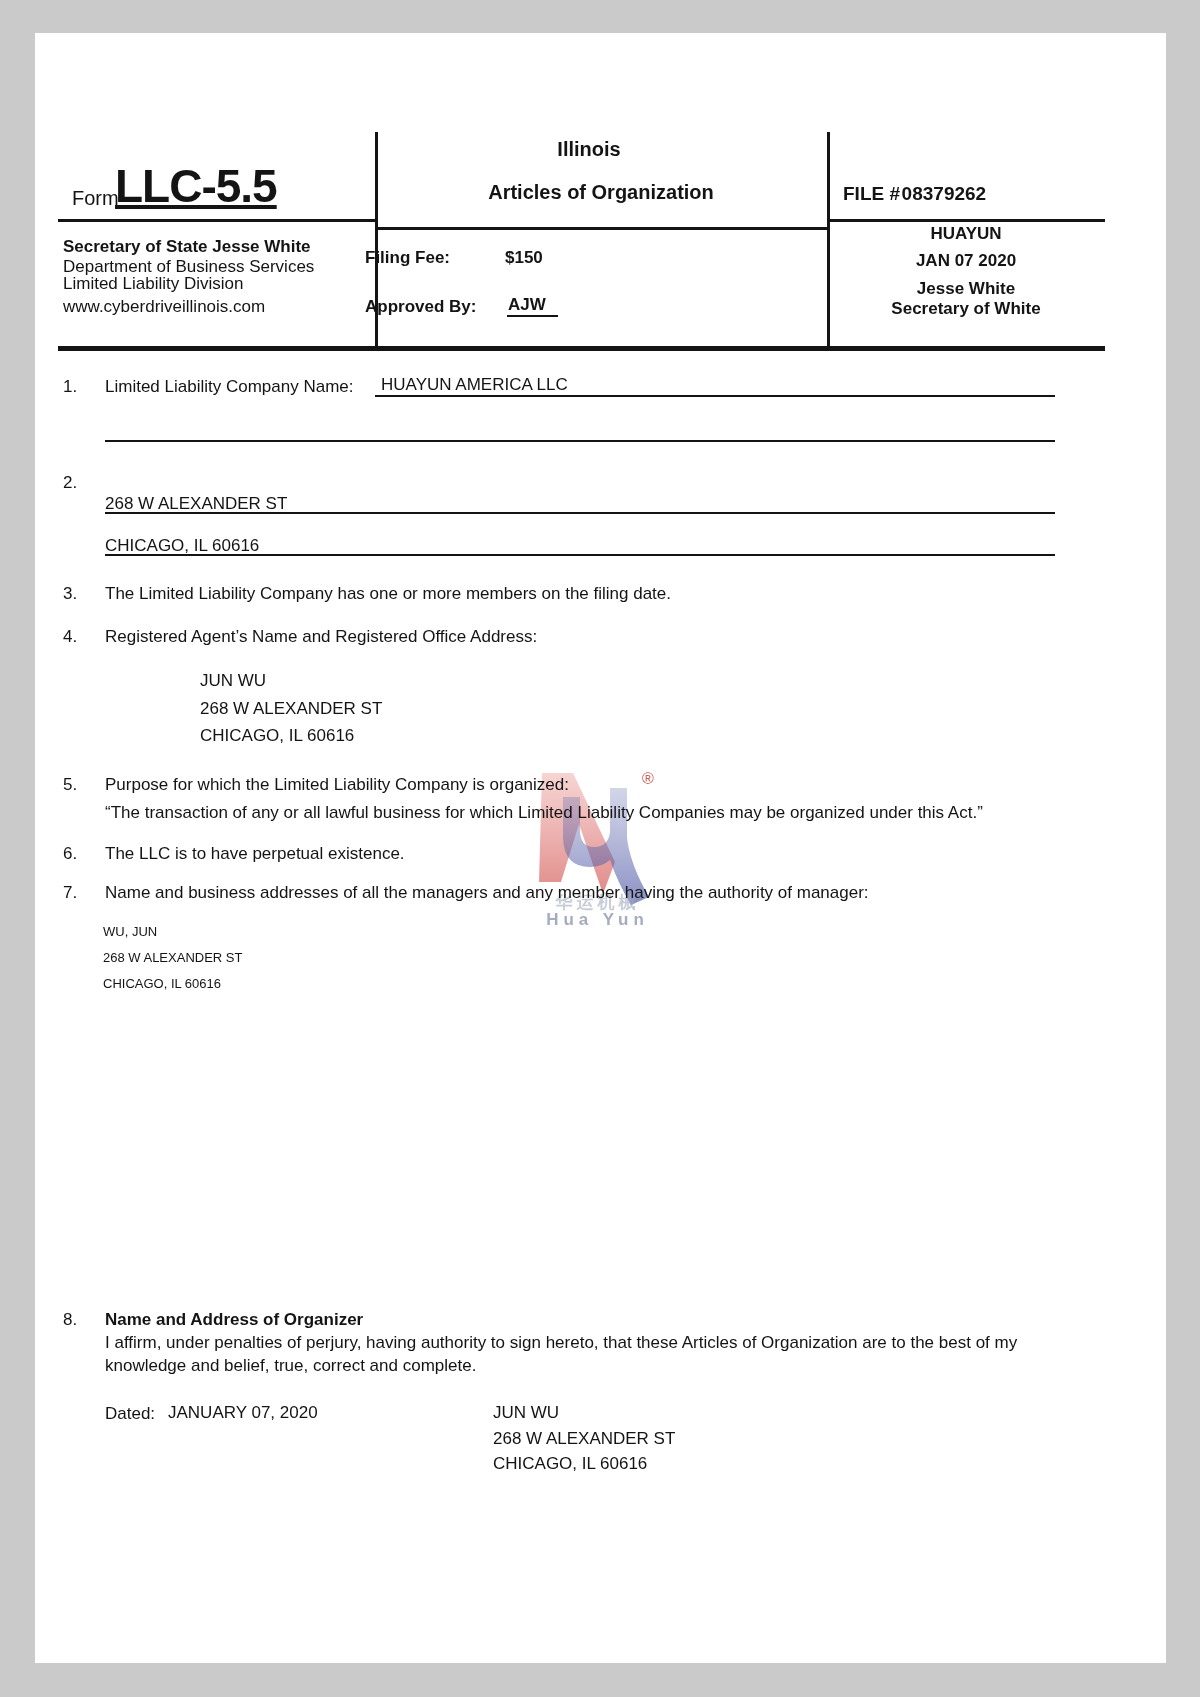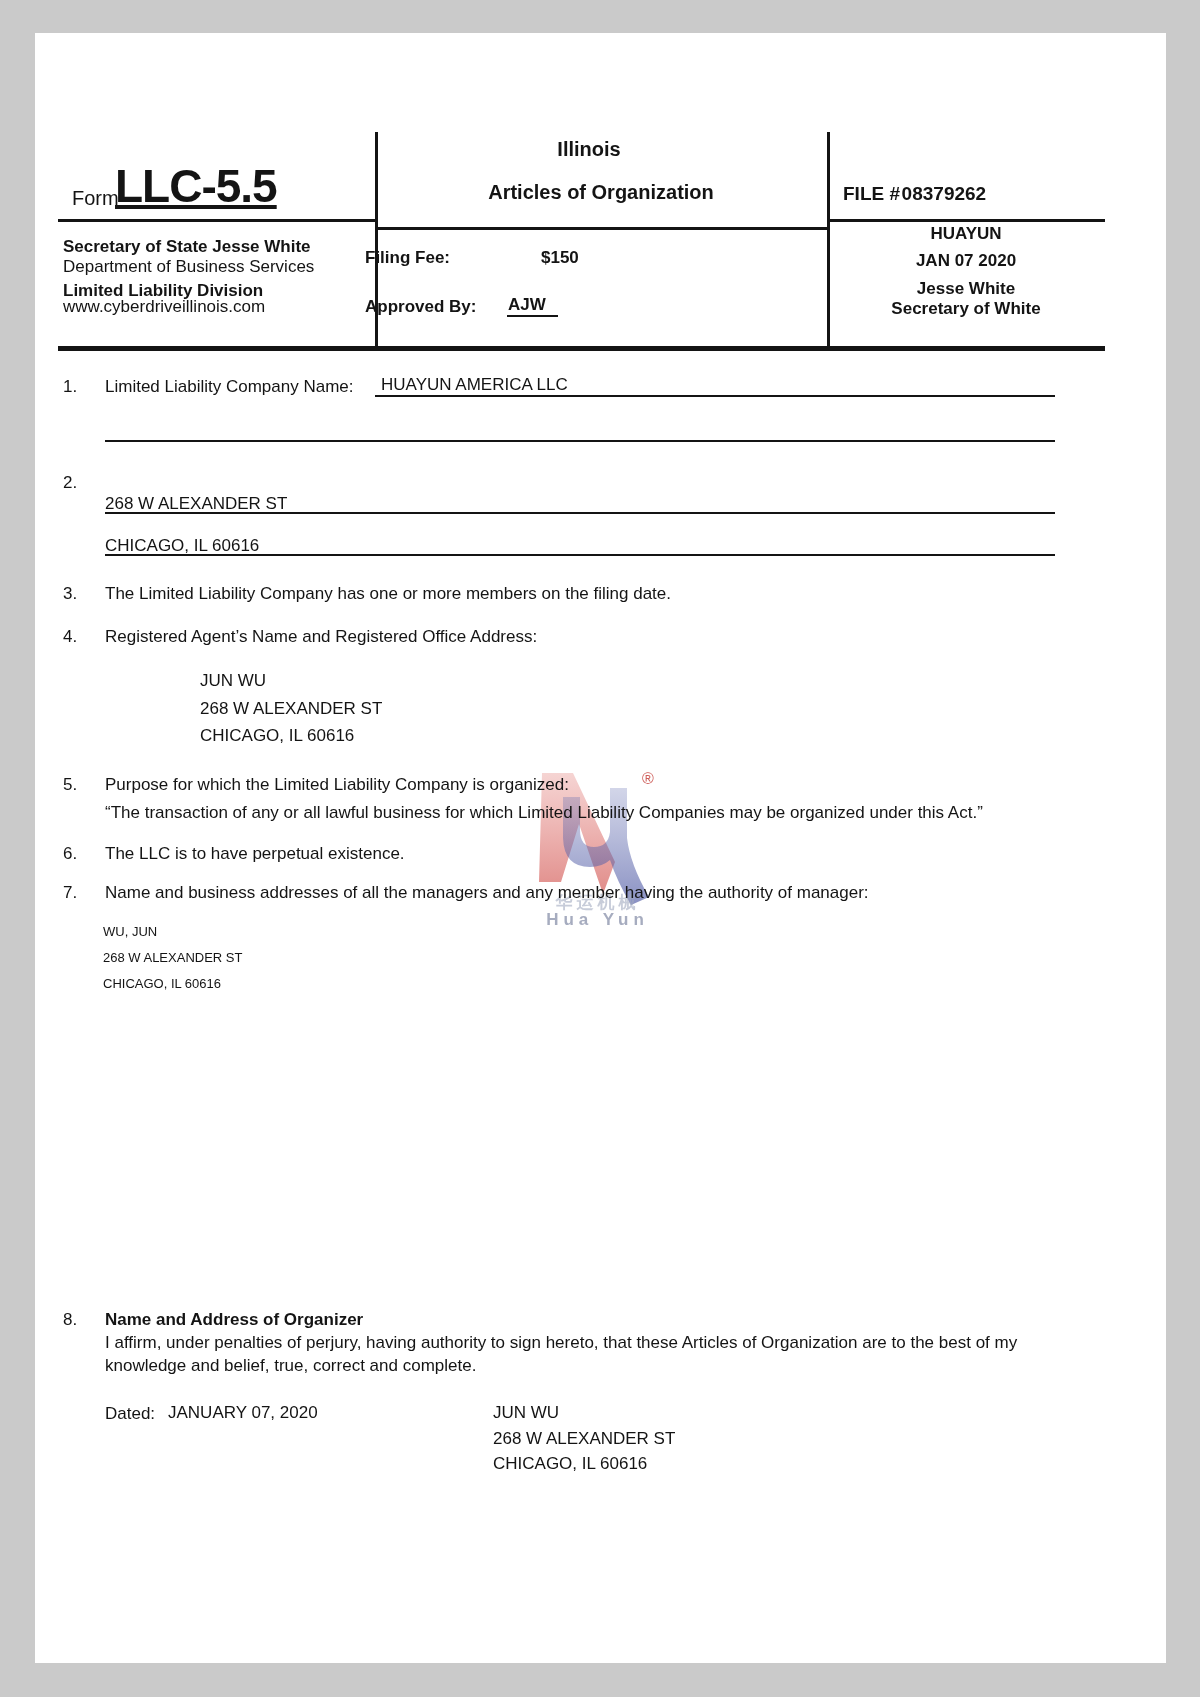--- a/index.html
+++ b/index.html
@@ -32,27 +32,27 @@
     <div class="rule" style="left:792px;top:99px;width:3px;height:219px;"></div>
     <div class="rule" style="left:23px;top:186px;width:317px;height:3px;"></div>
     <div class="rule" style="left:340px;top:194px;width:452px;height:3px;"></div>
     <div class="rule" style="left:792px;top:186px;width:278px;height:3px;"></div>
     <div class="rule" style="left:23px;top:313px;width:1047px;height:5px;"></div>
 
     <div class="t" style="left:37px;top:154px;font-size:20px;">Form</div>
     <div class="t big" style="left:80px;top:126px;">LLC-5.5</div>
     <div class="t b" style="left:28px;top:204px;">Secretary of State Jesse White</div>
     <div class="t" style="left:28px;top:224px;">Department of Business Services</div>
-    <div class="t" style="left:28px;top:248px;font-weight:bold;">Limited Liability Division</div>
+    <div class="t" style="left:28px;top:241px;">Limited Liability Division</div>
     <div class="t" style="left:28px;top:264px;">www.cyberdriveillinois.com</div>
 
     <div class="t hdr ctr" style="left:340px;top:106px;width:428px;">Illinois</div>
     <div class="t hdr ctr" style="left:340px;top:149px;width:452px;">Articles of Organization</div>
     <div class="t b" style="left:330px;top:215px;">Filing Fee:</div>
-    <div class="t b" style="left:470px;top:215px;margin-left:36px;">$150</div>
+    <div class="t b" style="left:470px;top:215px;">$150</div>
     <div class="t b" style="left:330px;top:264px;">Approved By:</div>
     <div class="t b" style="left:472px;top:262px;"><span class="aj">AJW</span></div>
 
     <div class="t b" style="left:808px;top:150px;font-size:19px;"><span>FILE #</span> <span>08379262</span></div>
     <div class="t stamp ctr" style="left:792px;top:191px;width:278px;">HUAYUN</div>
     <div class="t stamp ctr" style="left:792px;top:218px;width:278px;">JAN 07 2020</div>
     <div class="t stamp ctr" style="left:792px;top:246px;width:278px;">Jesse White</div>
     <div class="t stamp ctr" style="left:792px;top:266px;width:278px;">Secretary of White</div>
 
     <svg class="wm" style="left:500px;top:737px;" width="125" height="135" viewBox="0 0 125 135">

